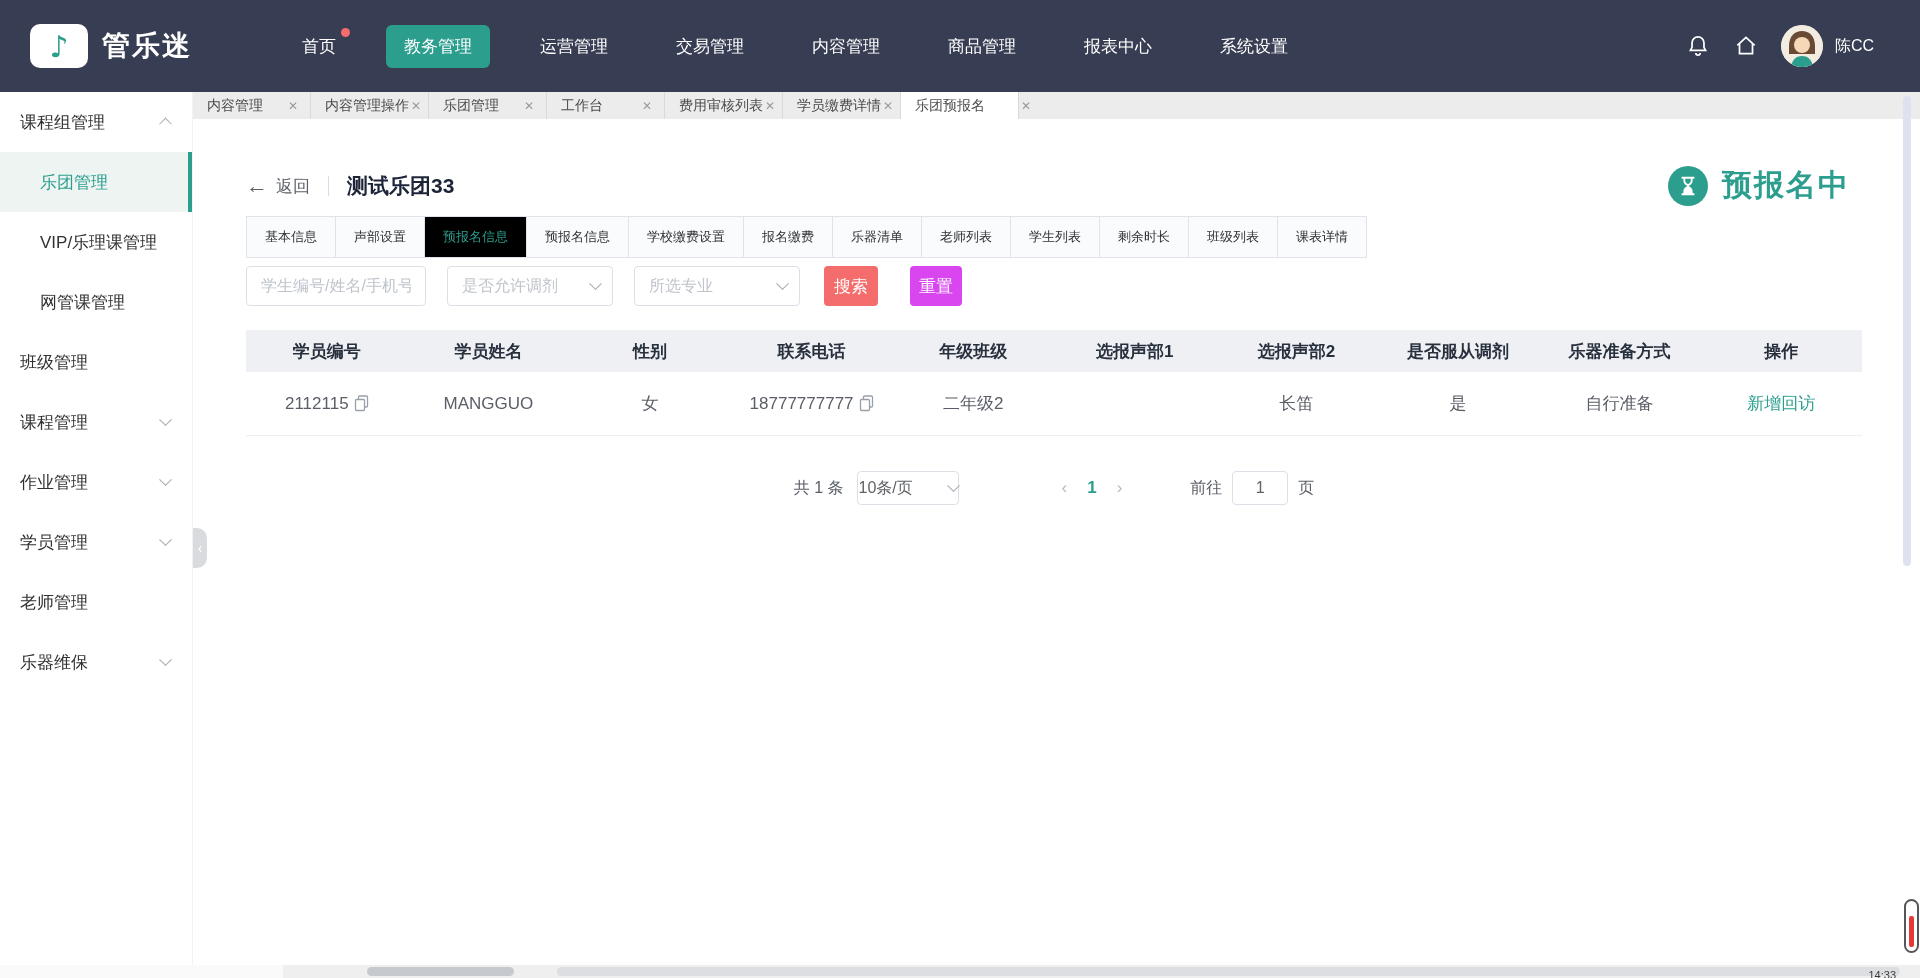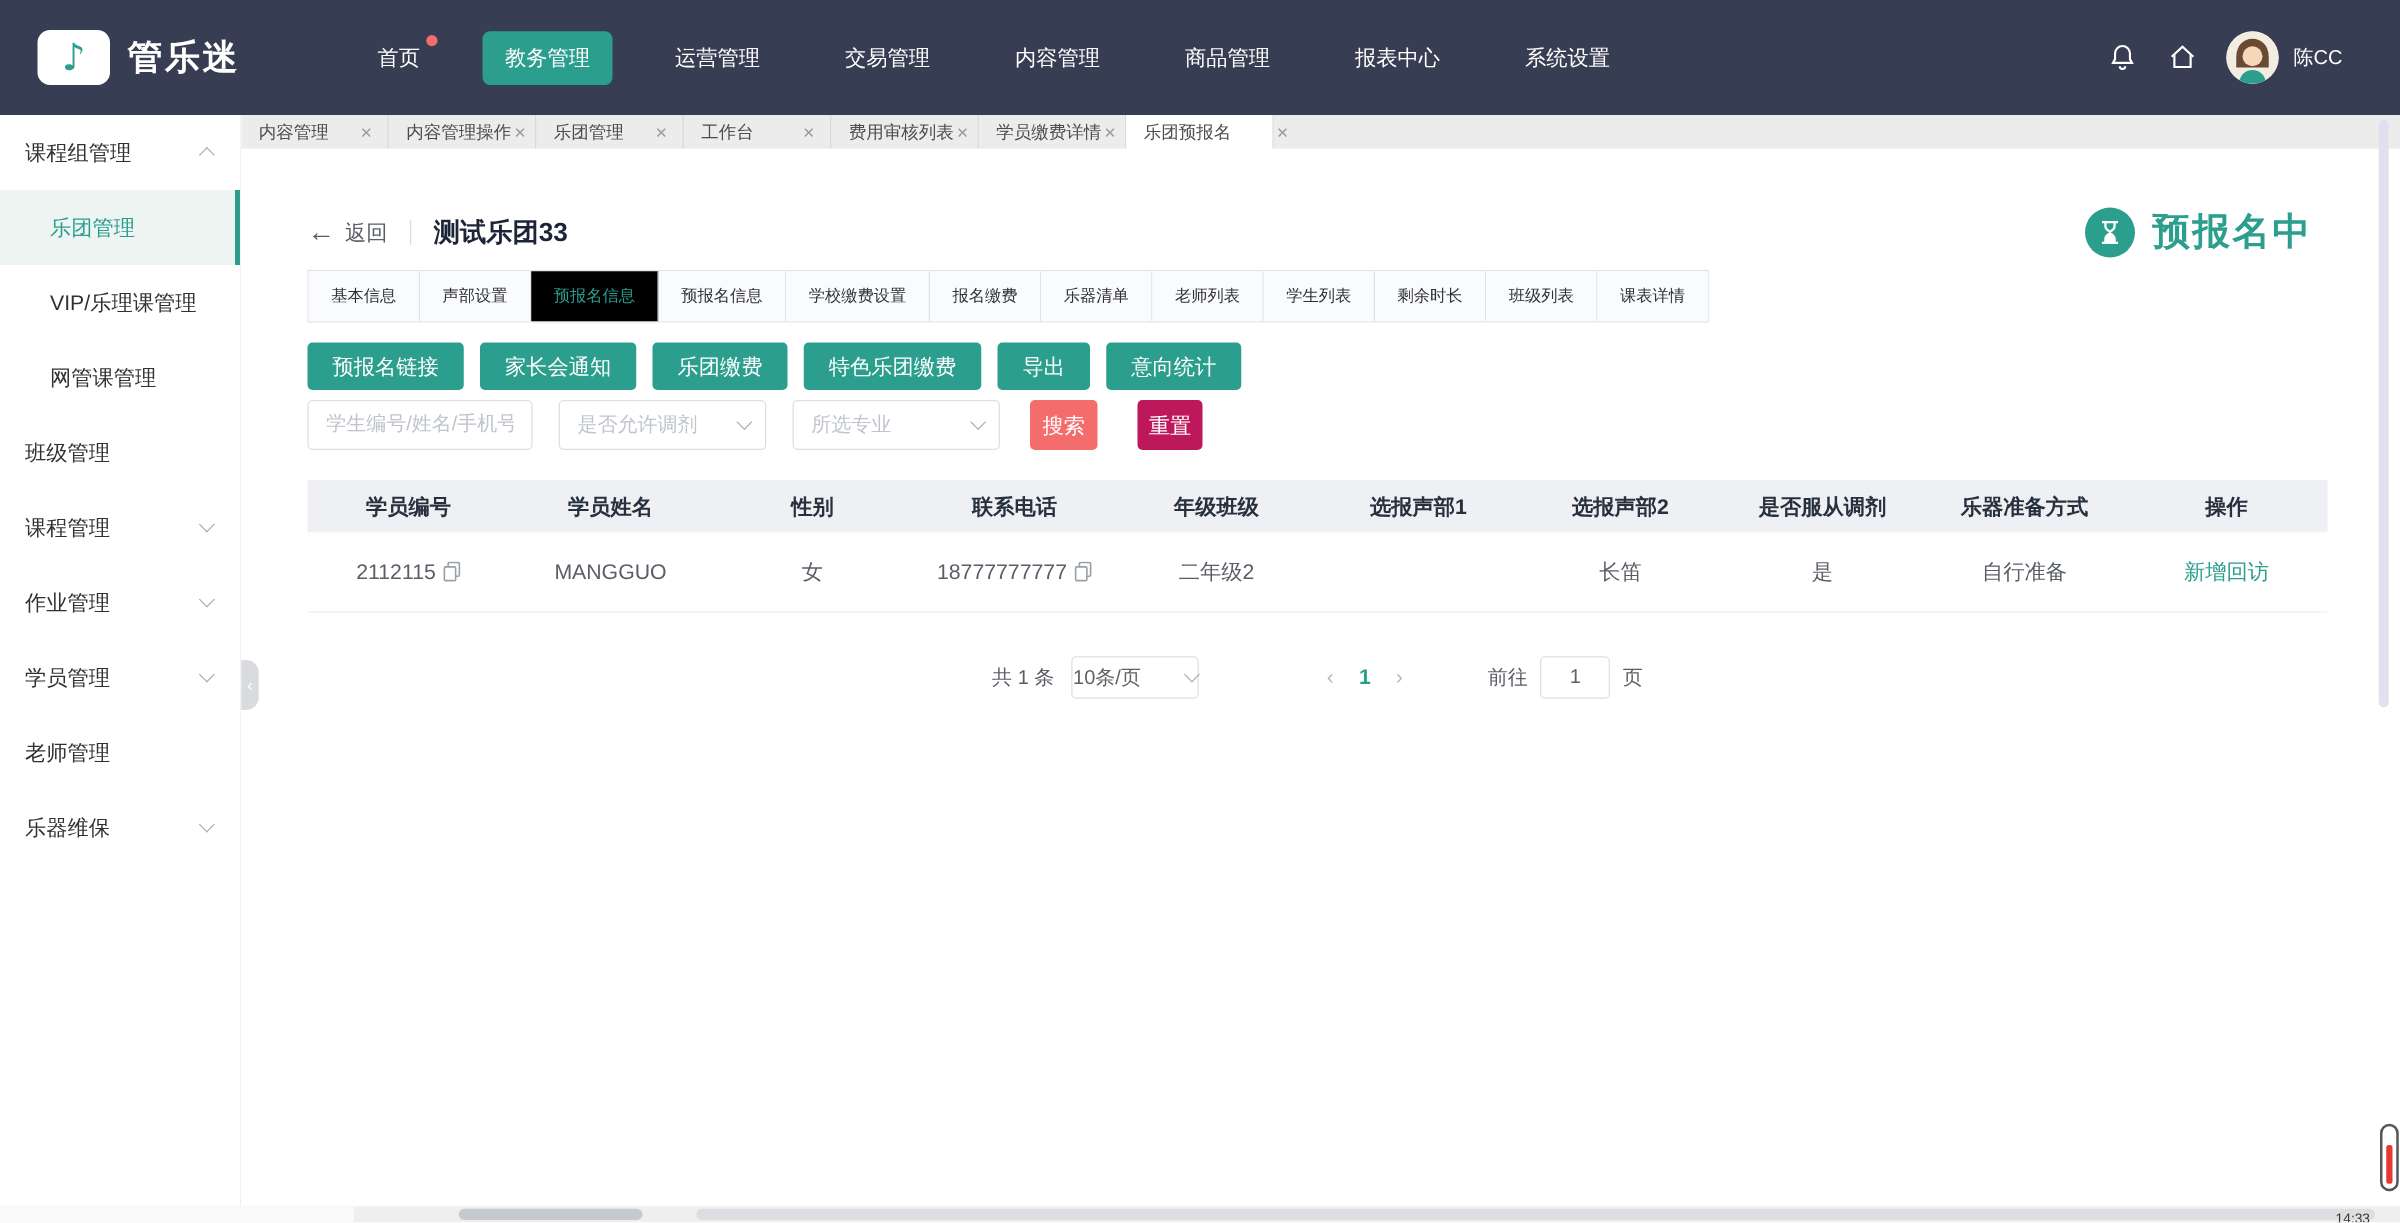--- a/index.html
+++ b/index.html
@@ -76,21 +76,21 @@
   .filter-row { margin-top:8px; display:flex; align-items:flex-start; }
   .f-input { width:180px; height:40px; border:1px solid #dcdfe6; border-radius:4px;
     padding:0 14px; font-size:16px; color:#606266; font-family:inherit; outline:none; }
   .f-input::placeholder { color:#bfc4cc; }
   .f-select { width:166px; height:40px; border:1px solid #dcdfe6; border-radius:4px;
     margin-left:21px; display:flex; align-items:center; justify-content:space-between;
     padding:0 12px 0 14px; font-size:16px; color:#c0c4cc; cursor:pointer; background:#fff; }
   .f-select .chev { margin-left:8px; }
   .btn-search { margin-left:24px; width:54px; height:40px; background:#f56c6c; color:#fff;
     border:none; border-radius:4px; font-size:17px; font-family:inherit; cursor:pointer; }
-  .btn-reset { margin-left:32px; width:52px; height:40px; background:#be185d; color:#fff;
+  .btn-reset { margin-left:32px; width:52px; height:40px; background:#d946ef; color:#fff;
     border:none; border-radius:4px; font-size:17px; font-family:inherit; cursor:pointer; }
   
   .table { margin-top:24px; width:1616px; }
   .thead { display:flex; height:42px; background:#eef0f4; align-items:center; }
   .th { flex:1; text-align:center; font-size:17px; font-weight:bold; color:#28303d; }
   .trow { display:flex; height:64px; align-items:center; border-bottom:1px solid #ebeef5;
     background:#fff; }
   .td { flex:1; text-align:center; font-size:17px; color:#5a5e66; display:flex;
     align-items:center; justify-content:center; gap:5px; }
   .td.link { color:#2b9e8e; cursor:pointer; }
@@ -259,28 +259,20 @@
     <div class="dtab">学校缴费设置</div>
     <div class="dtab">报名缴费</div>
     <div class="dtab">乐器清单</div>
     <div class="dtab">老师列表</div>
     <div class="dtab">学生列表</div>
     <div class="dtab">剩余时长</div>
     <div class="dtab">班级列表</div>
     <div class="dtab">课表详情</div>
   </div>
 
-  <div class="btn-row">
-    <button class="btn-teal">预报名链接</button>
-    <button class="btn-teal">家长会通知</button>
-    <button class="btn-teal">乐团缴费</button>
-    <button class="btn-teal">特色乐团缴费</button>
-    <button class="btn-teal">导出</button>
-    <button class="btn-teal">意向统计</button>
-  </div>
 
   <div class="filter-row">
     <input class="f-input" placeholder="学生编号/姓名/手机号" style="">
     <div class="f-select">
       <span>是否允许调剂</span>
       <i class="chev down"></i>
     </div>
     <div class="f-select">
       <span>所选专业</span>
       <i class="chev down"></i>

